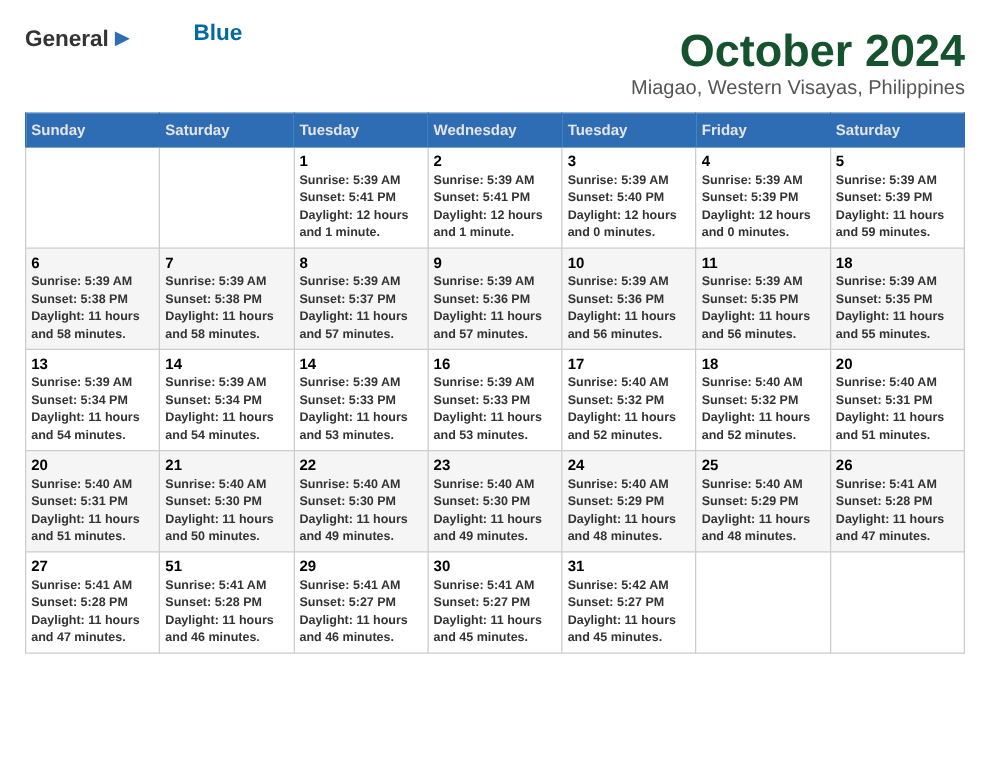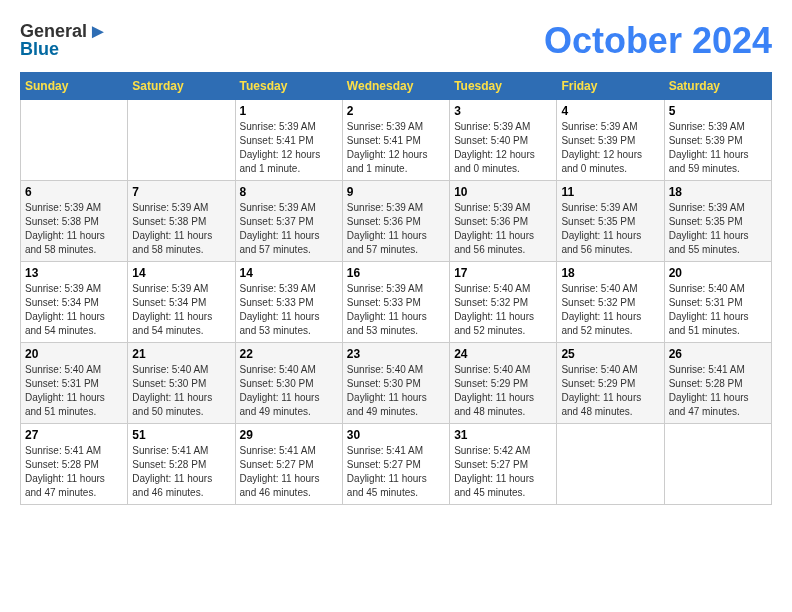--- a/index.html
+++ b/index.html
@@ -11,43 +11,44 @@
       padding: 20px;
     }
     .header {
       display: flex;
       justify-content: space-between;
       align-items: flex-start;
       margin-bottom: 10px;
     }
     .logo {
       display: flex;
-      flex-direction: column;
+      flex-direction: row;
       align-items: flex-start;
+      gap: 47px;
     }
     .title-area {
       text-align: right;
     }
     .month-title {
       font-size: 36px;
       font-weight: bold;
-      color: #3b82f6;
+      color: #14532d;
     }
     .location-title {
       font-size: 16px;
       color: #555;
     }
     .calendar-table {
       width: 100%;
       border-collapse: collapse;
       font-size: 11px;
     }
     .calendar-table thead tr th {
       background-color: #2e6db4;
-      color: #fde047;
+      color: #e5e5e5;
       padding: 6px 4px;
       text-align: left;
       border: 1px solid #2e6db4;
       font-size: 12px;
     }
     .calendar-table tbody tr td {
       border: 1px solid #ccc;
       vertical-align: top;
       padding: 4px;
       width: calc(100% / 7);
@@ -60,20 +61,21 @@
     .day-number {
       font-weight: bold;
       font-size: 12px;
       margin-bottom: 2px;
       display: block;
     }
     .day-content {
       font-size: 10px;
       color: #333;
       line-height: 1.4;
+      font-weight: bold;
     }
     .empty-cell {
       background: #f9f9f9;
     }
     .logo-wrapper {
       display: flex;
       align-items: center;
     }
   </style>
 </head>
@@ -82,20 +84,21 @@
 <div class="header">
   <div class="logo">
     <div class="logo-wrapper">
       <span style="font-size:18px;font-weight:bold;color:#333;">General</span>
       <span style="color:#2e6db4;font-size:20px;margin-left:1px;">►</span>
     </div>
     <span style="font-size:18px;font-weight:bold;color:#0369a1;margin-top:-4px;">Blue</span>
   </div>
   <div class="title-area">
     <div class="month-title">October 2024</div>
+    <div class="location-title">Miagao, Western Visayas, Philippines</div>
   </div>
 </div>
 
 <table class="calendar-table">
   <thead>
     <tr>
     <th>Sunday</th>
         <th>Saturday</th>
         <th>Tuesday</th>
         <th>Wednesday</th>

